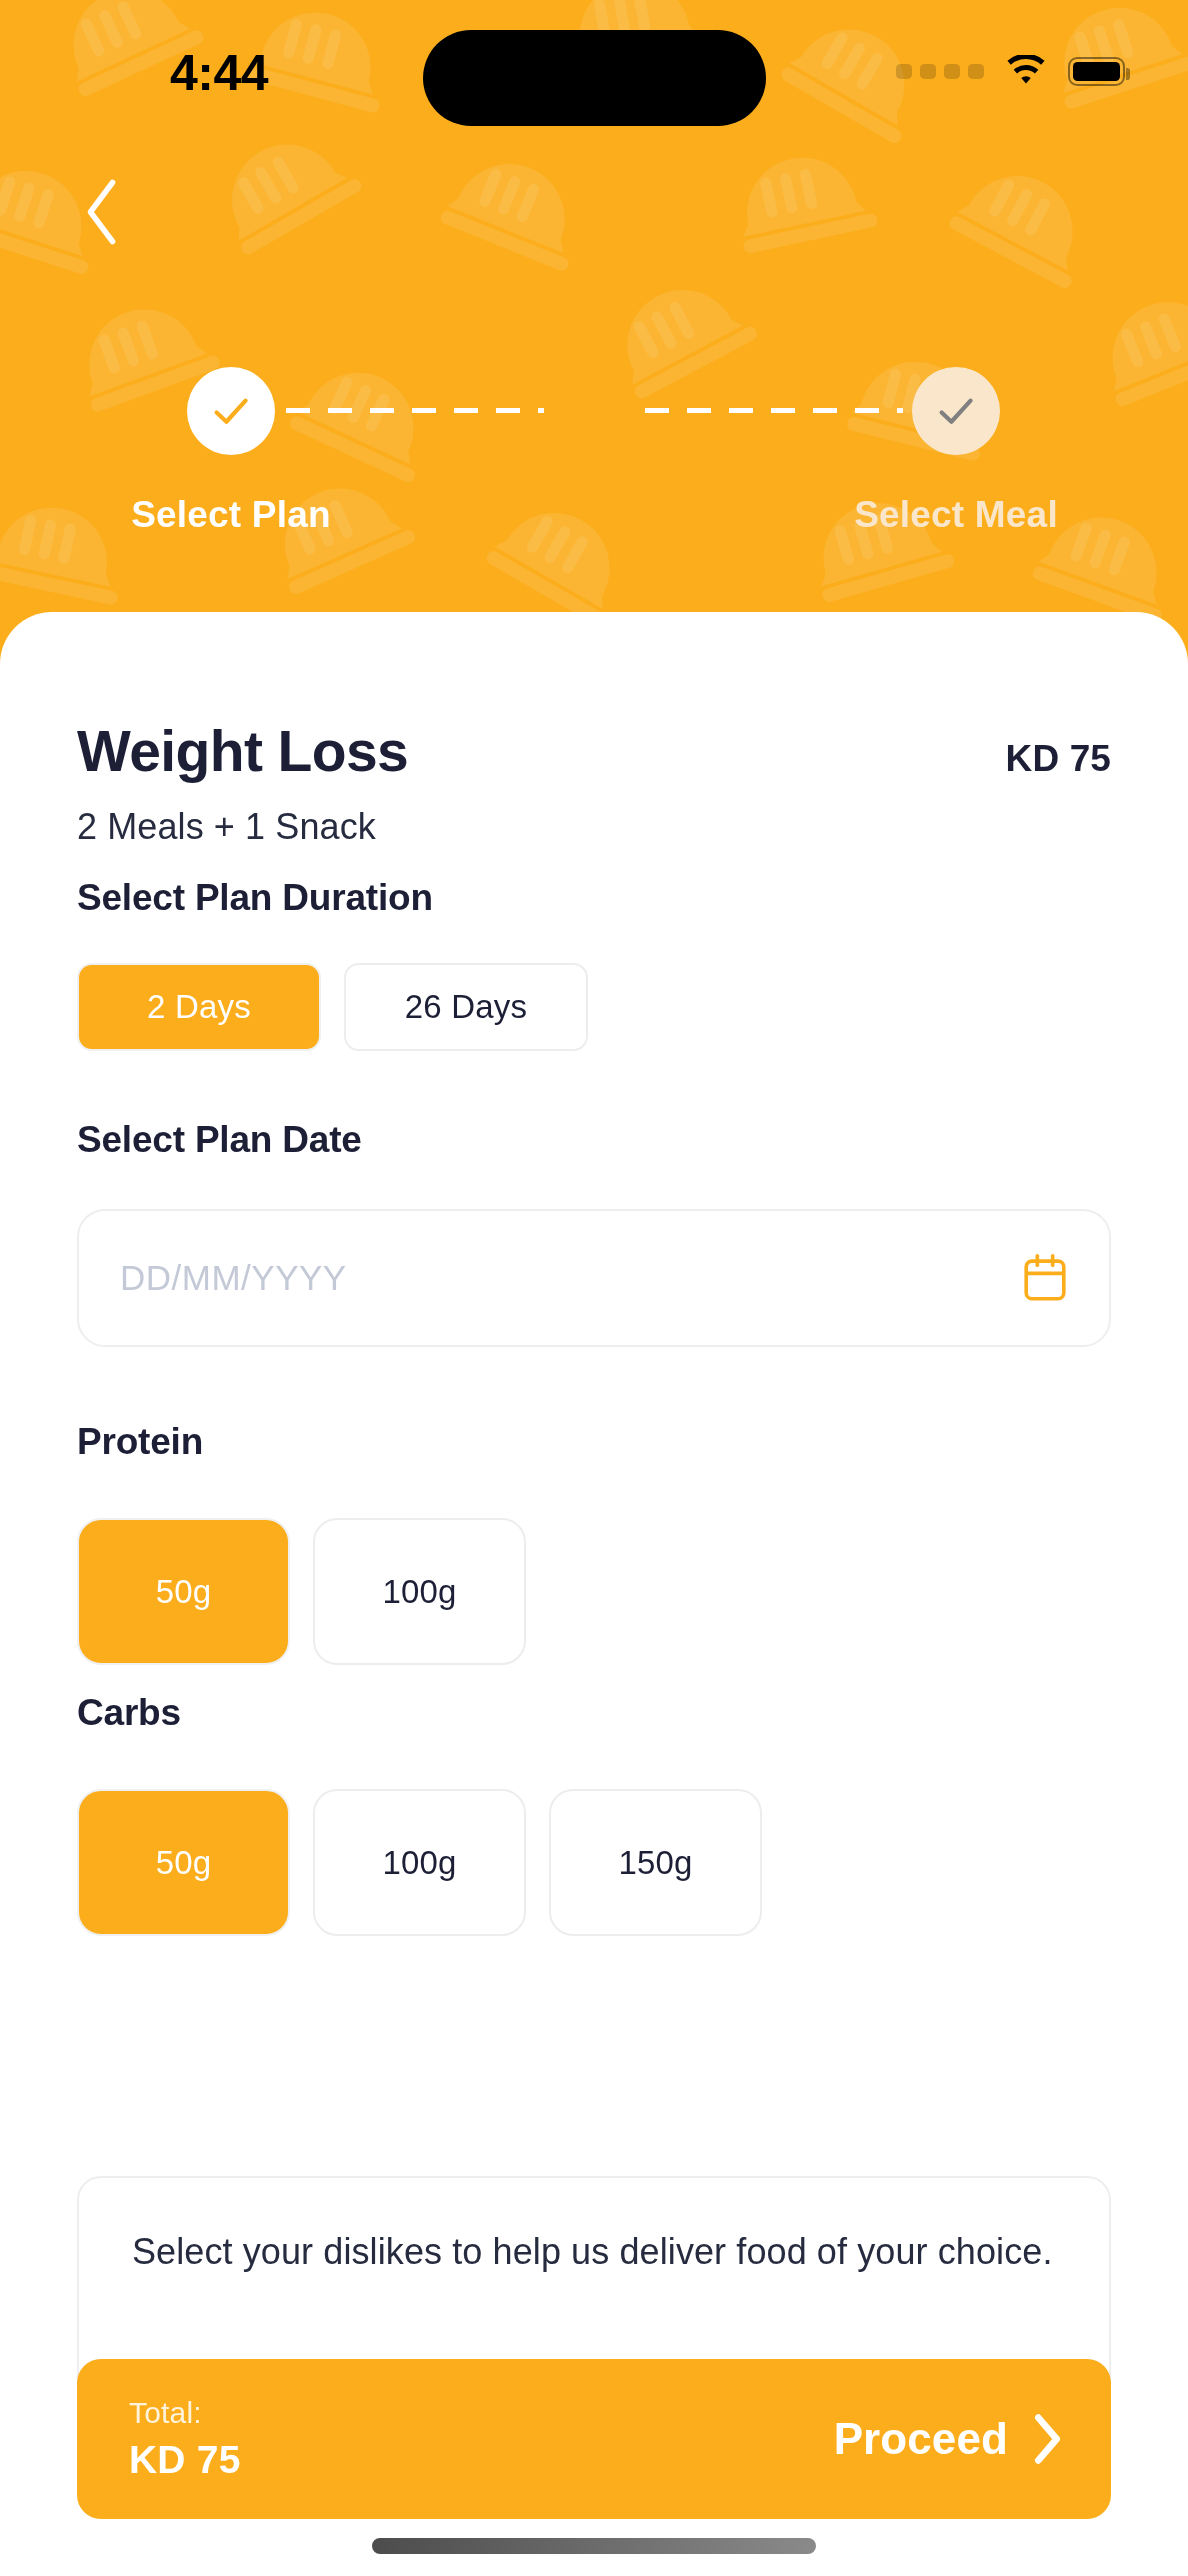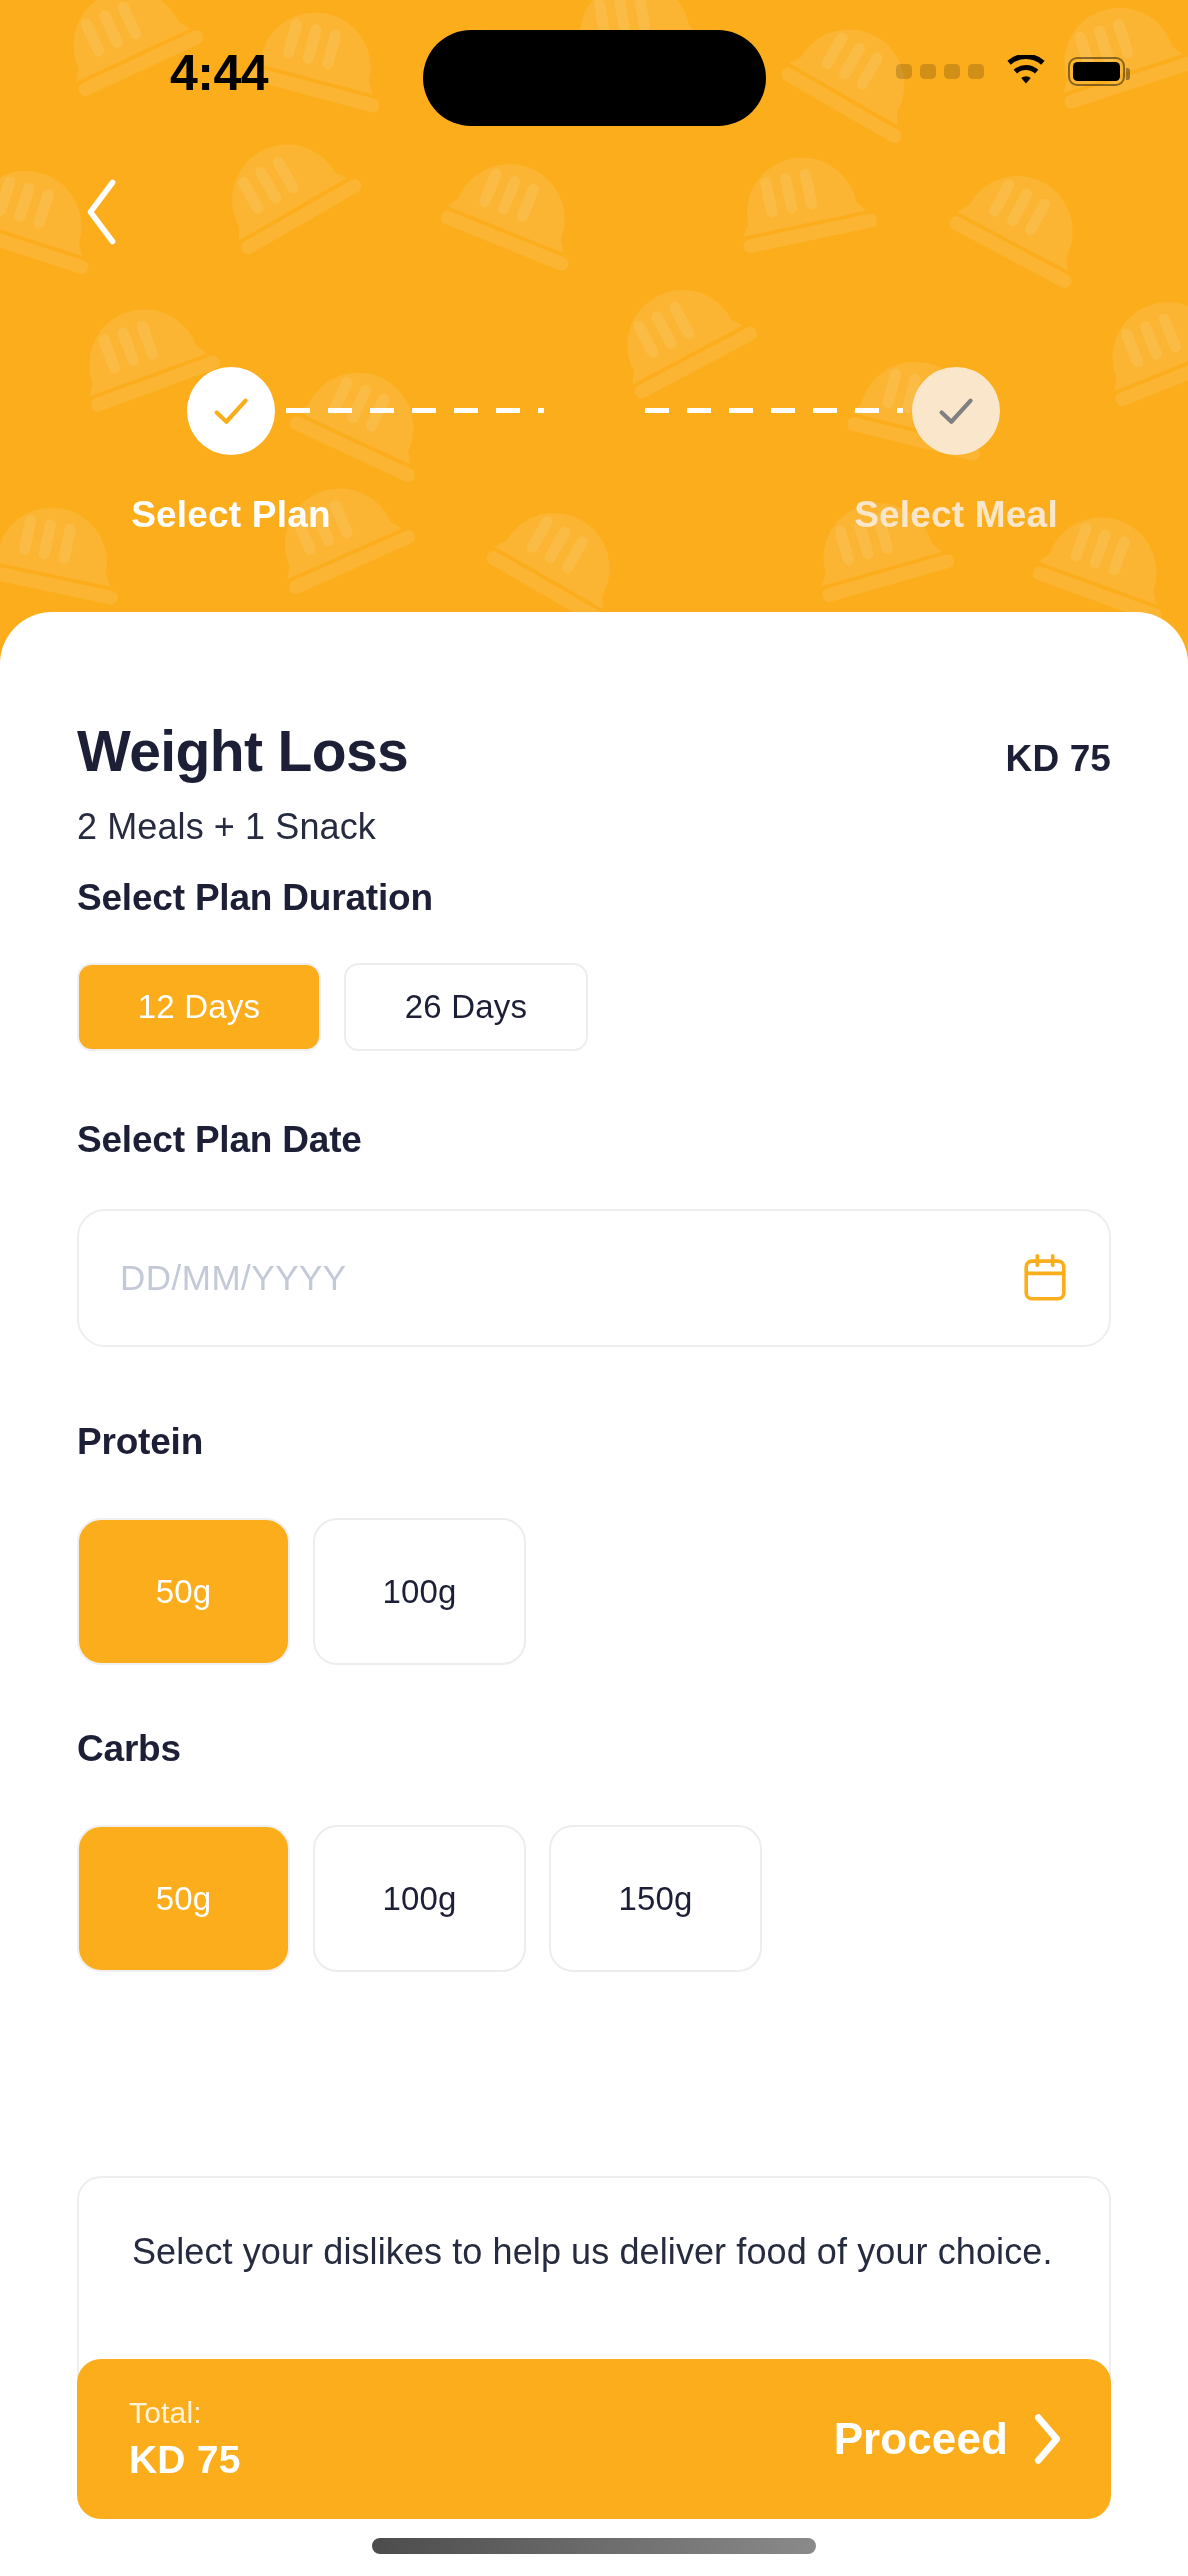--- a/index.html
+++ b/index.html
@@ -300,21 +300,21 @@
 
       <div class="title-row">
         <div class="plan-title">Weight Loss</div>
         <div class="plan-price">KD 75</div>
       </div>
       <div class="plan-sub">2 Meals + 1 Snack</div>
 
       <div style="margin-top:29px;" class="section-label">Select Plan Duration</div>
       <div class="chip-row" style="margin-top:44px;">
         <div class="chip duration sel">
-          <span>12 Days</span>
+          <span>2 Days</span>
         </div>
         <div class="chip duration unsel">
           <span>26 Days</span>
         </div>
       </div>
 
       <div style="margin-top:68px;" class="section-label">Select Plan Date</div>
       <div class="datefield">
         <span class="date-ph">DD/MM/YYYY</span>
         <svg width="46" height="50" viewBox="0 0 24 26">
@@ -328,21 +328,21 @@
       <div style="margin-top:74px;" class="section-label">Protein</div>
       <div class="chip-row" style="margin-top:55px;">
         <div class="chip gram sel">
           <span>50g</span>
         </div>
         <div class="chip gram unsel">
           <span>100g</span>
         </div>
       </div>
 
-      <div style="margin-top:63px;" class="section-label">Carbs</div>
+      <div style="margin-top:27px;" class="section-label">Carbs</div>
       <div class="chip-row" style="margin-top:55px;">
         <div class="chip gram sel">
           <span>50g</span>
         </div>
         <div class="chip gram unsel">
           <span>100g</span>
         </div>
         <div class="chip gram unsel">
           <span>150g</span>
         </div>

